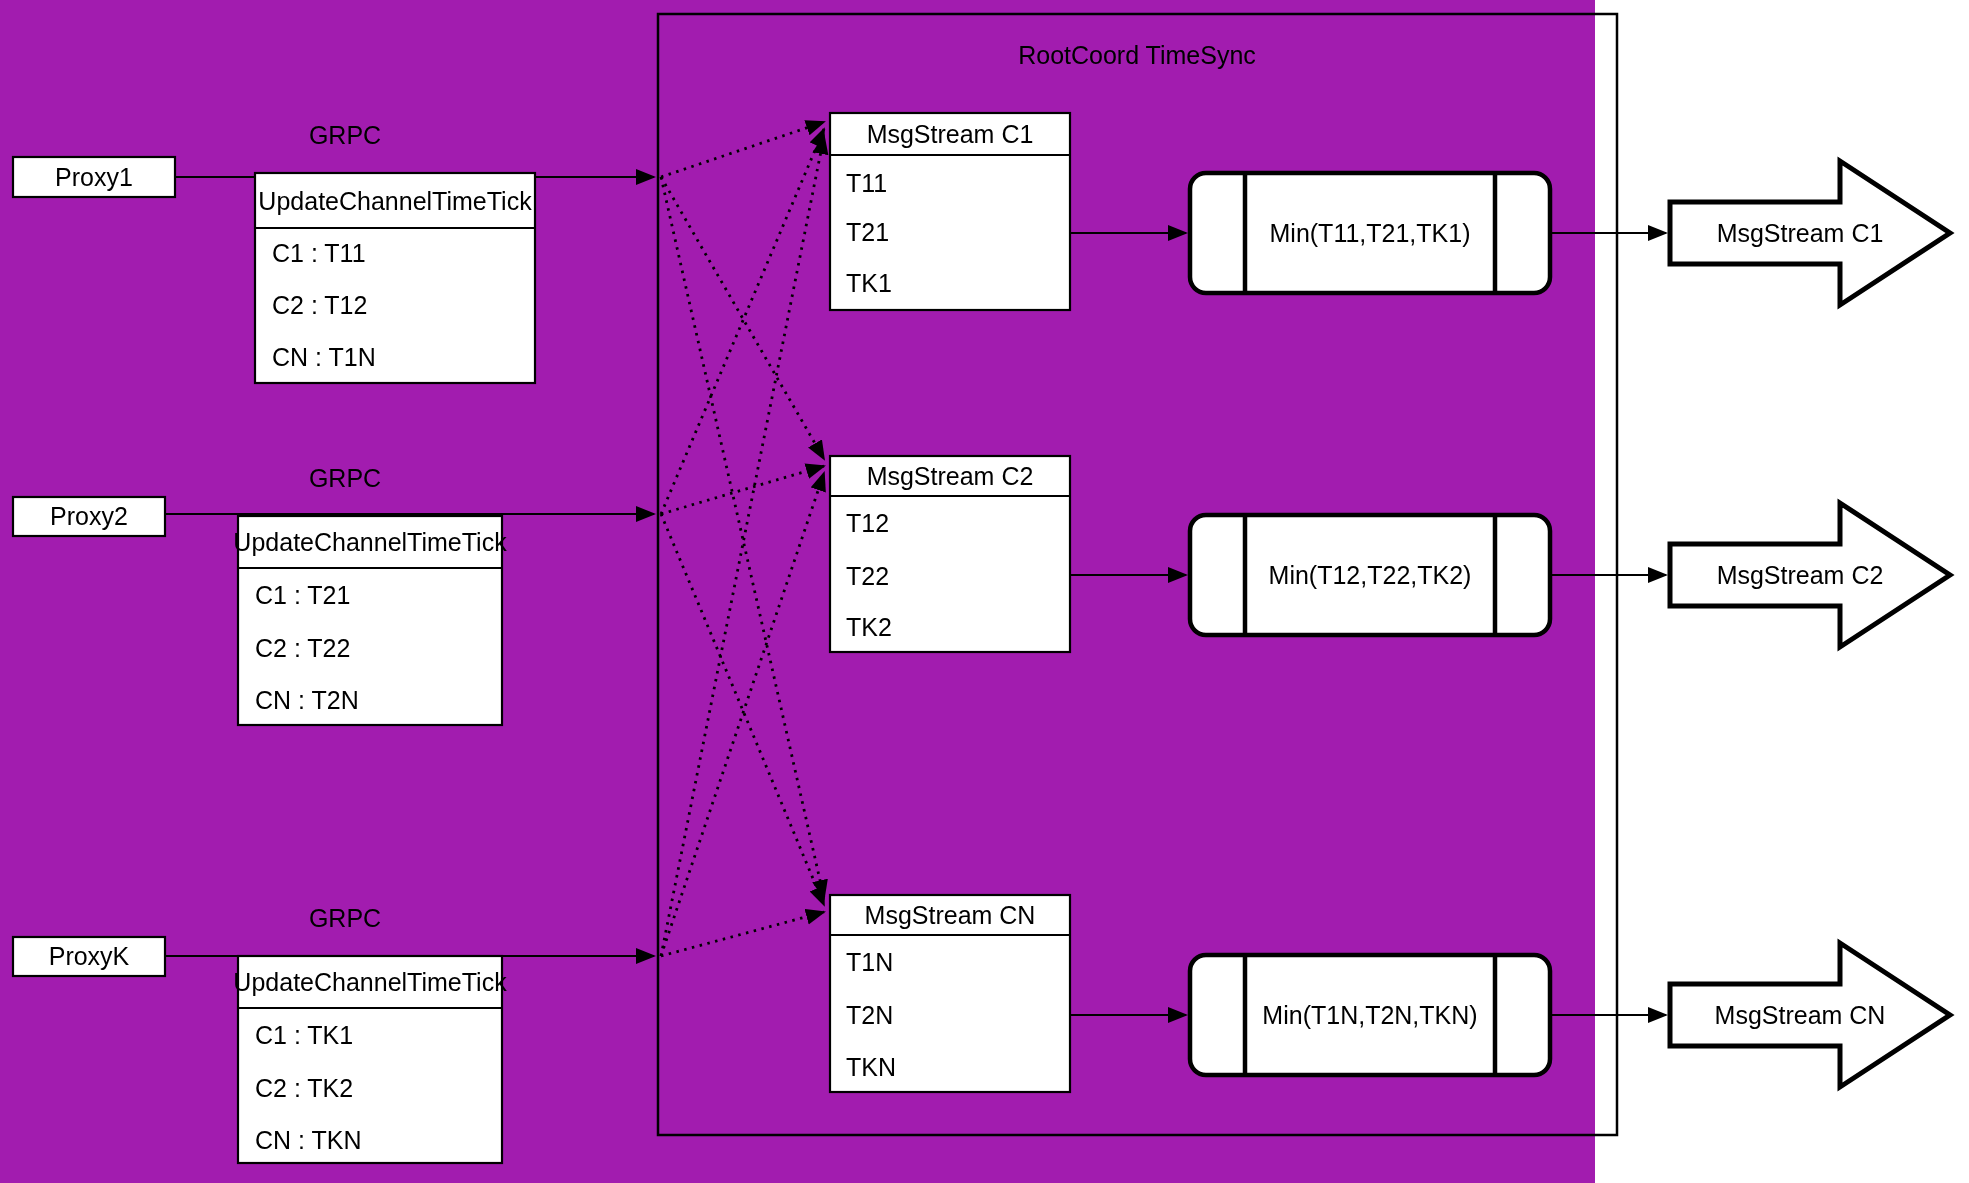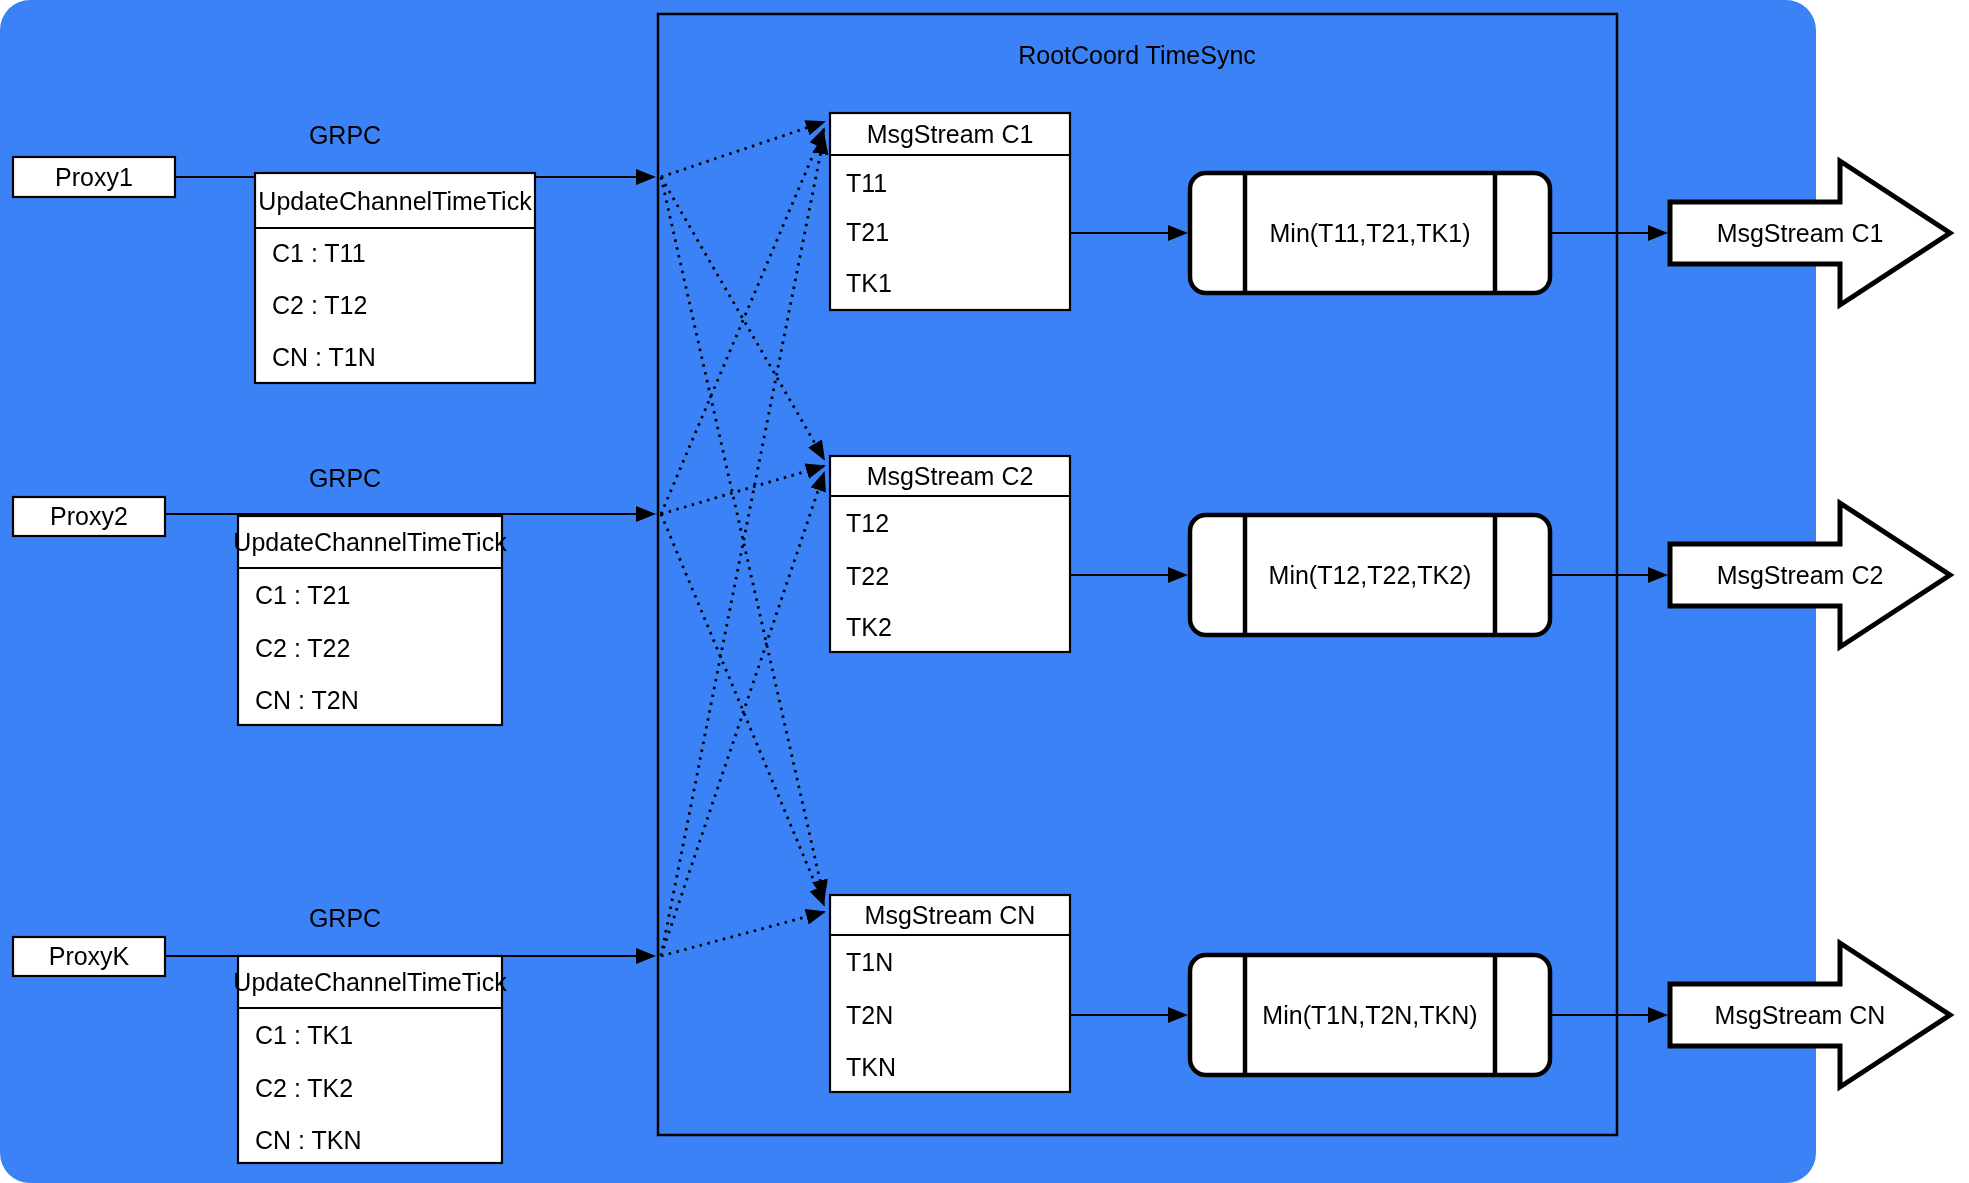--- a/index.html
+++ b/index.html
@@ -1,16 +1,16 @@
 <!DOCTYPE html>
 <html><head>
 <meta charset="utf-8">
 <style>
   html, body { margin: 0; padding: 0; background: #ffffff; }
-  .stage { width: 1816px; height: 1183px; position: relative; background: #3b82f6; border-radius: 30px; }
+  .stage { width: 1595px; height: 1183px; position: relative; background: #a21caf; }
   svg text {
     font-family: "Liberation Sans", sans-serif;
     font-size: 25px;
     fill: #000000;
   }
   .box       { fill: #ffffff; stroke: #000000; stroke-width: 2.2; }
   .container { fill: none;    stroke: #000000; stroke-width: 2.5; }
   .sep       { stroke: #000000; stroke-width: 2.2; }
   .wire      { stroke: #000000; stroke-width: 2; fill: none; }
   .dotted    { stroke: #000000; stroke-width: 2.8; stroke-dasharray: 2.5 5.5; fill: none; }

